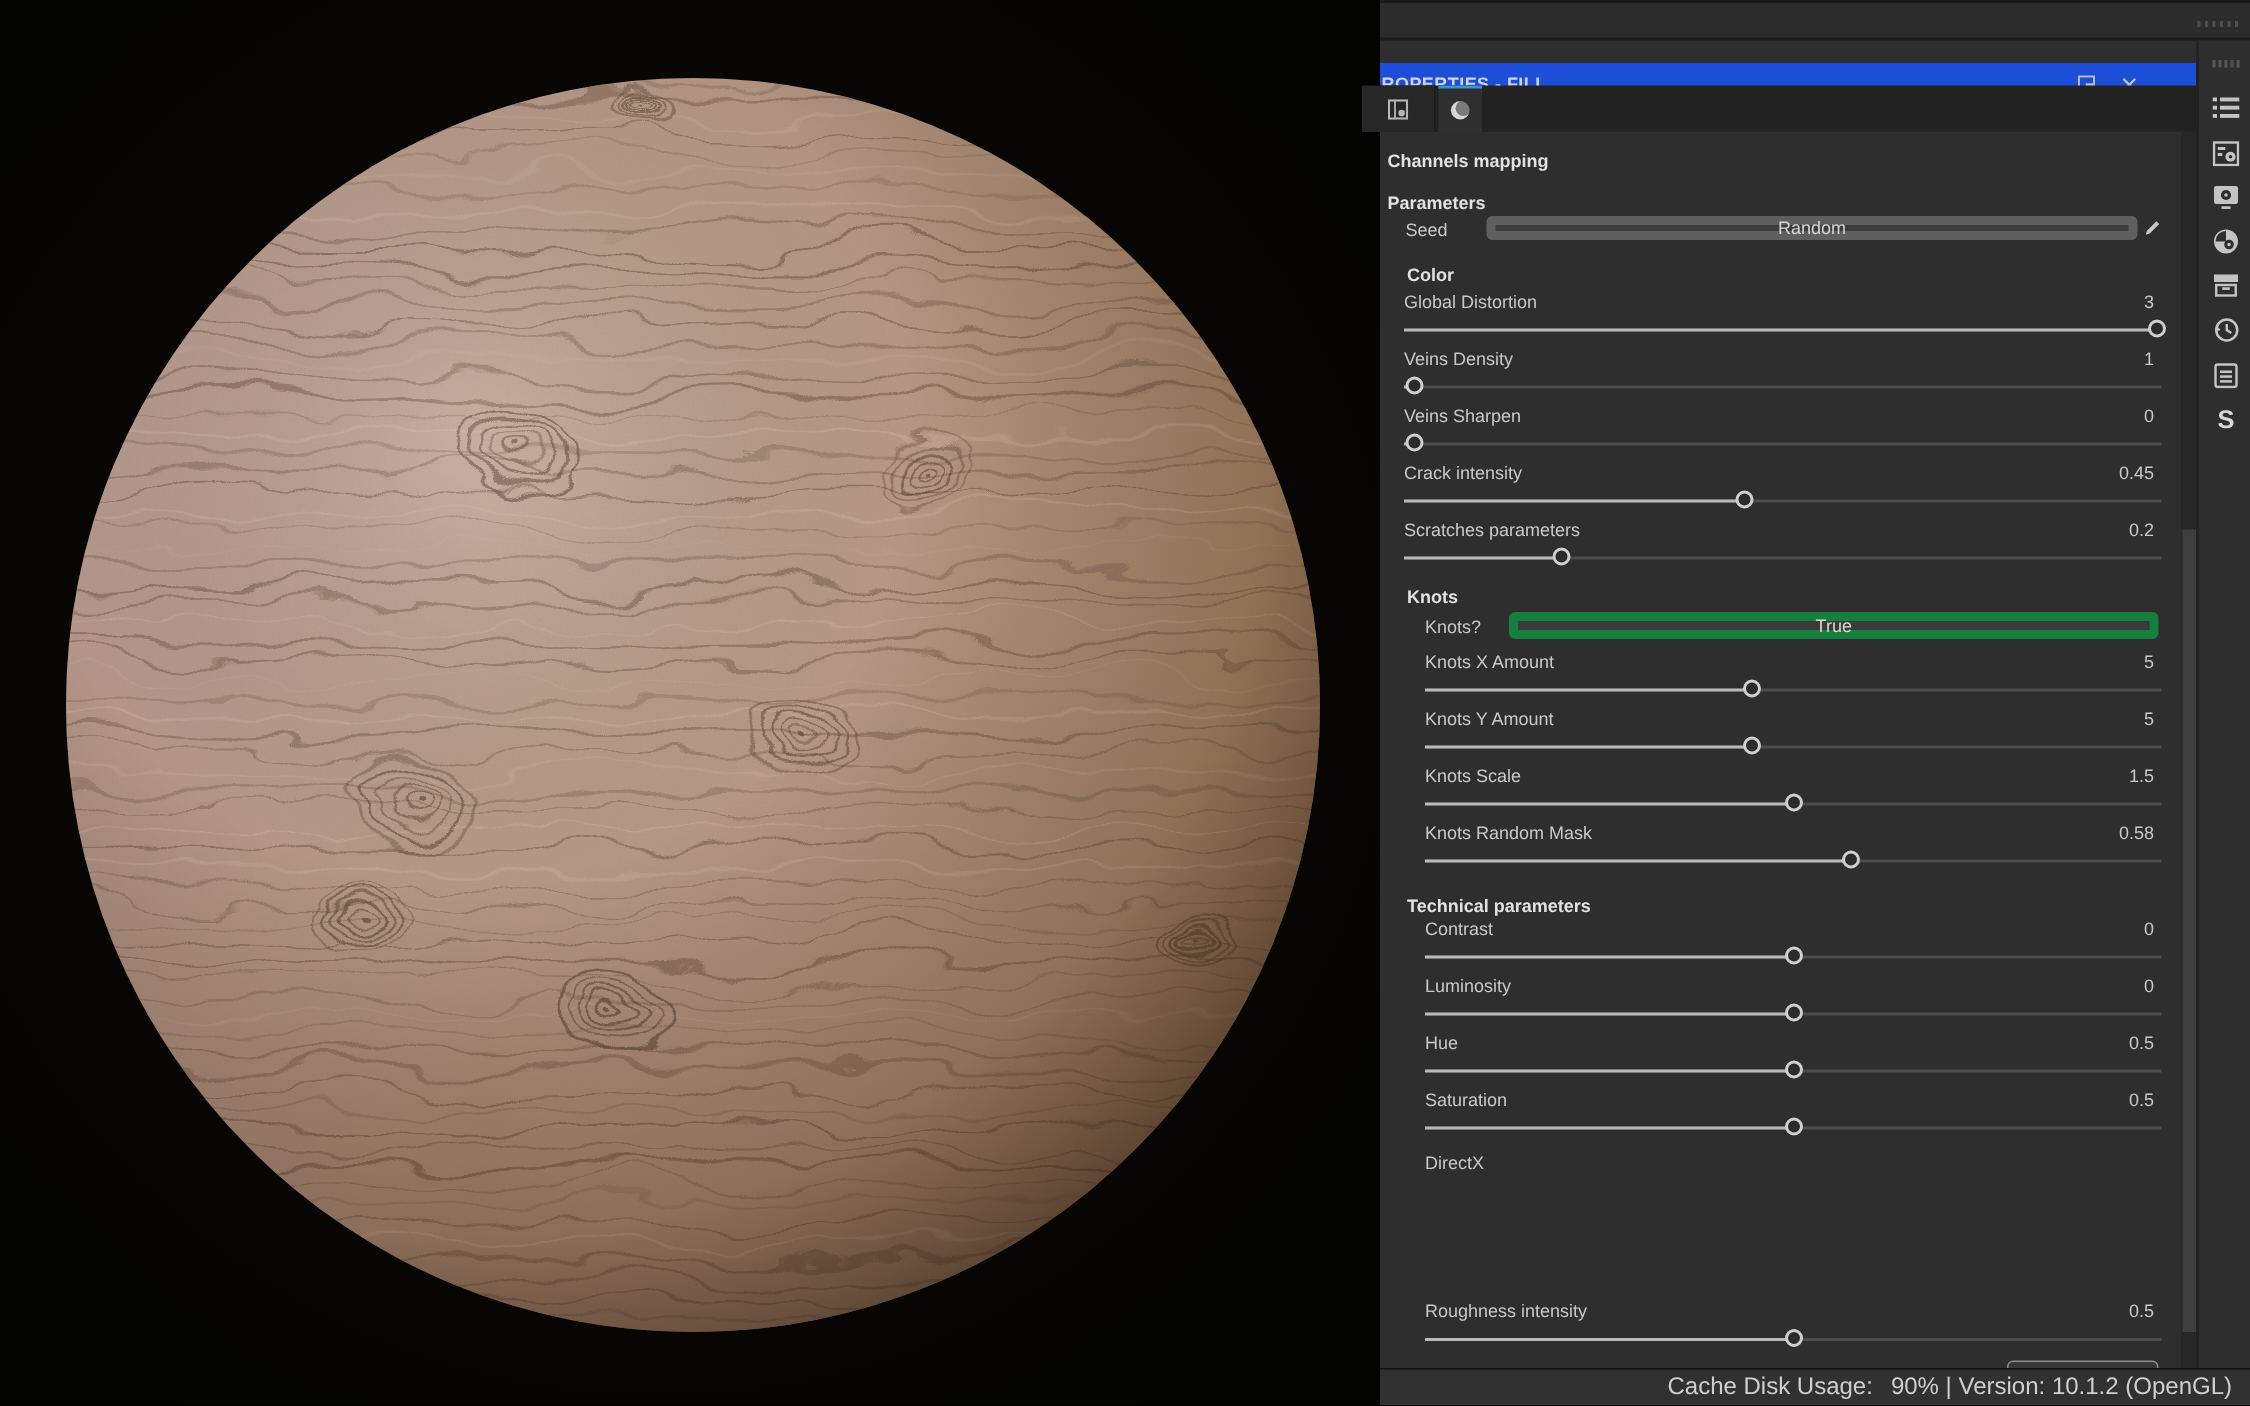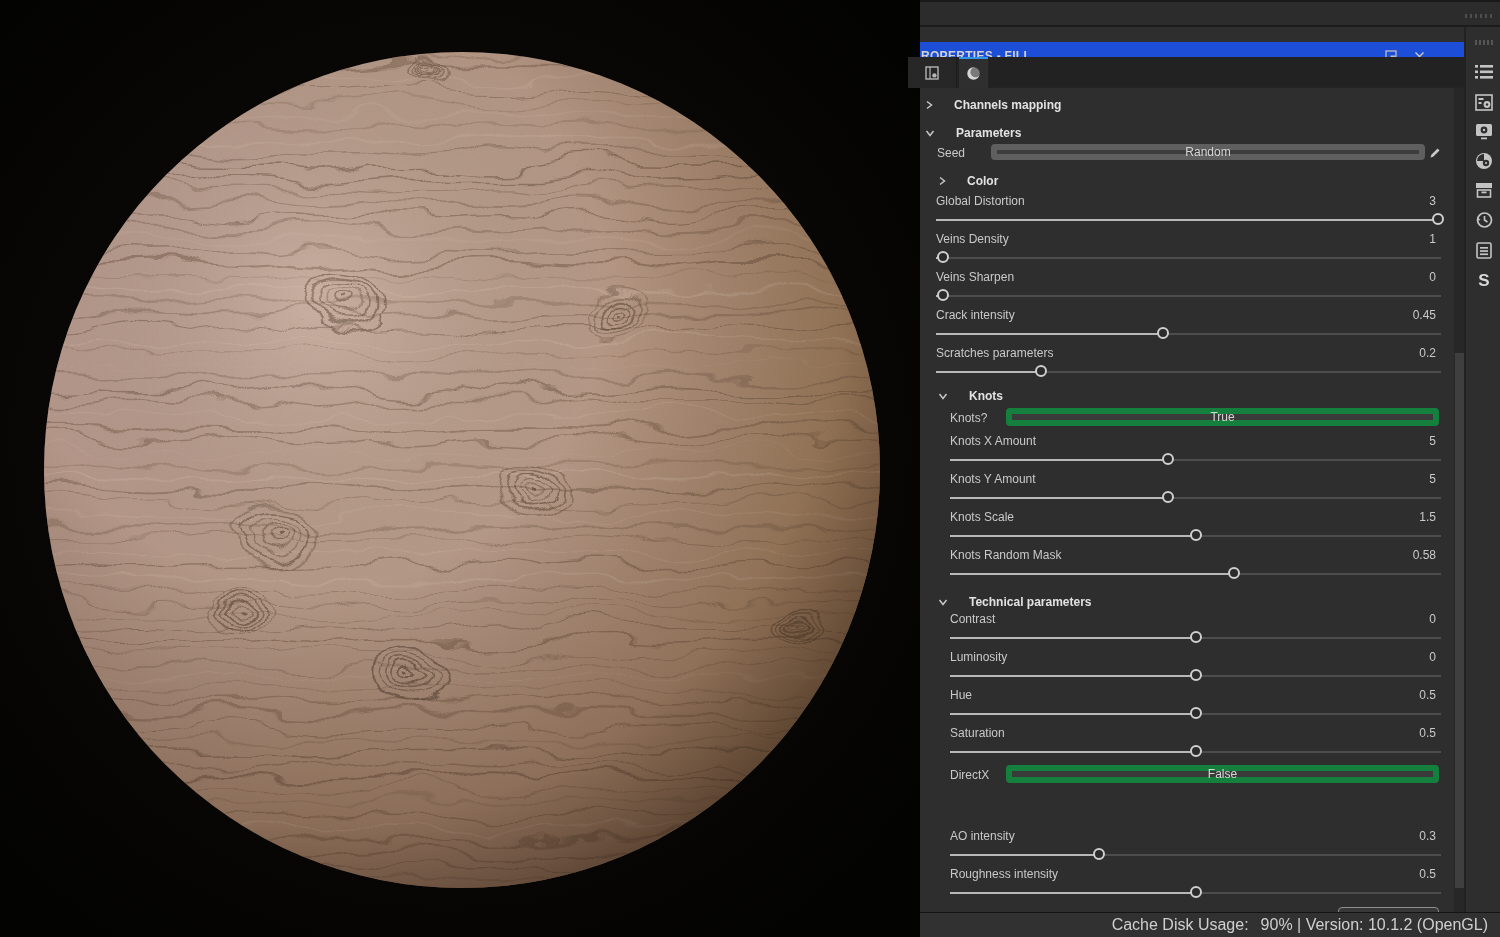--- a/index.html
+++ b/index.html
@@ -22,21 +22,21 @@
   .win-btn{position:absolute;top:5px;width:18px;height:18px;display:flex;align-items:center;justify-content:center;cursor:pointer;}
   #float-btn{right:64px;} #close-btn{right:36px;}
 
   #tabbar{position:absolute;left:0;top:57px;width:544px;height:31px;background:#222222;border-bottom:1px solid #242424;}
   .tab{position:absolute;top:0;height:31px;display:flex;align-items:center;justify-content:center;}
   #tab-0{left:-12px;width:49px;background:#272727;border-right:1px solid #1c1c1c;}
   #tab-1{left:39px;width:29px;background:#2f2f2f;border-top:2px solid #3094e8;}
 
   #panel-content{position:absolute;left:0;top:88px;width:545px;height:824px;background:#2e2e2e;overflow:hidden;}
 
-  .h1row,.h2row{position:absolute;height:18px;display:flex;align-items:center;gap:21px;cursor:pointer;}
+  .h1row,.h2row{position:absolute;height:18px;display:flex;gap:4px;cursor:pointer;flex-direction:column;}
   .h1row{left:5px;} .h2row{left:18px;}
   .sec-title{font-size:12px;font-weight:bold;color:#e2e2e2;white-space:nowrap;}
   .chev{display:block;}
 
   .prow{position:absolute;left:0;width:521px;height:36px;}
   .plabel{position:absolute;top:1px;font-size:12px;color:#c9c9c9;white-space:nowrap;}
   .plabel.lvl1{left:16px;} .plabel.lvl2{left:30px;}
   .pvalue{position:absolute;top:1px;right:5px;font-size:12px;color:#c9c9c9;}
   .slider{position:absolute;top:20px;height:13px;cursor:pointer;}
   .slider.lvl1{left:16px;width:505px;} .slider.lvl2{left:30px;width:491px;}
@@ -451,32 +451,22 @@
         <span class="pvalue">0.5</span>
         <div class="slider lvl2">
           <div class="sl-track"></div>
             <div class="sl-fill" style="width: 50%;"></div>
             <div class="sl-knob" style="left: 50%;"></div>
         </div>
       </div>
 
       <div class="btnrow" style="top:677px">
         <span class="plabel lvl2">DirectX</span>
-        <div class="widebtn" id="directx-btn">False</div>
-      </div>
-
-      <div class="prow" style="top:740px">
-        <span class="plabel lvl2">AO intensity</span>
-        <span class="pvalue">0.3</span>
-        <div class="slider lvl2">
-          <div class="sl-track"></div>
-            <div class="sl-fill" style="width: 30.4%;"></div>
-            <div class="sl-knob" style="left: 30.4%;"></div>
-        </div>
-      </div>
+      </div>
+
       <div class="prow" style="top:778px">
         <span class="plabel lvl2">Roughness intensity</span>
         <span class="pvalue">0.5</span>
         <div class="slider lvl2">
           <div class="sl-track"></div>
             <div class="sl-fill" style="width: 50%;"></div>
             <div class="sl-knob" style="left: 50%;"></div>
         </div>
       </div>
 

